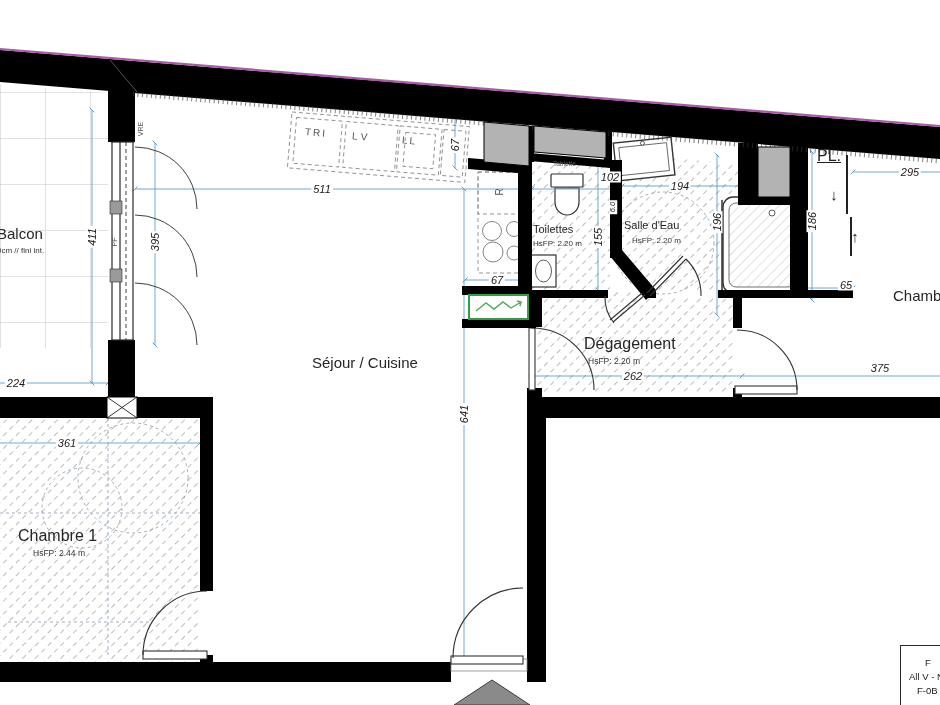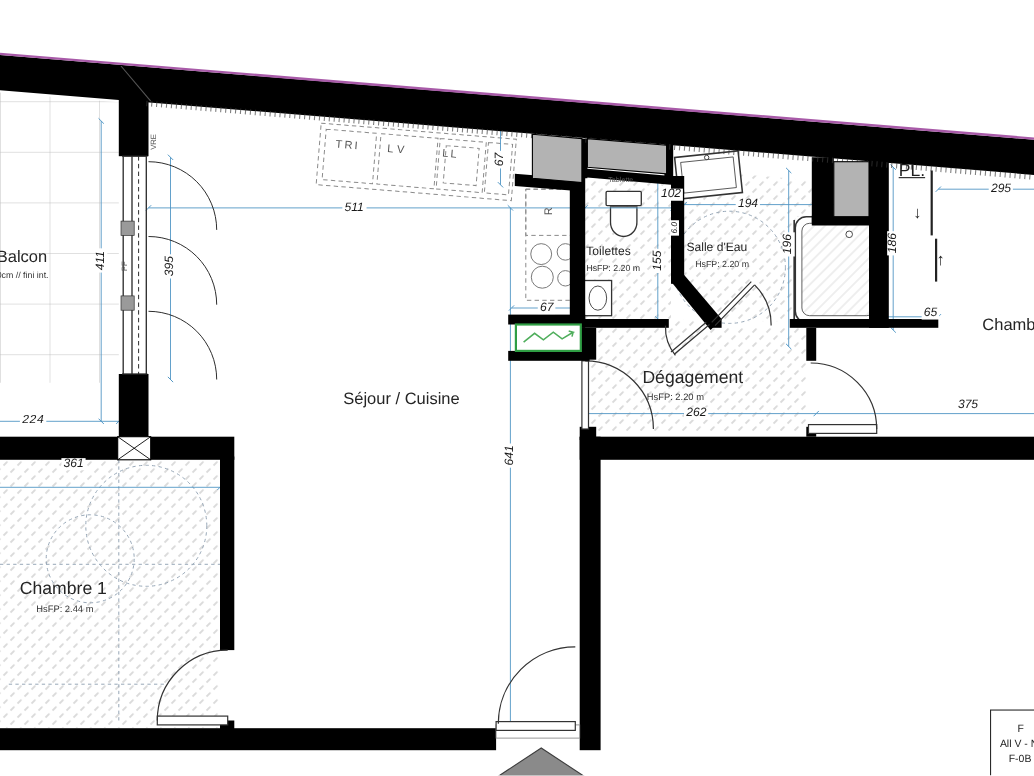--- a/index.html
+++ b/index.html
@@ -257,22 +257,22 @@
 <div class="lbl dim ctr" style="left:680px;top:186px;">194</div>
 <div class="lbl dim ctr" style="left:910px;top:172px;text-align:center;">295</div>
 <div class="lbl dim ctr v" style="left:92px;top:237px;">411</div>
 <div class="lbl dim ctr v" style="left:155px;top:242px;">395</div>
 <div class="lbl dim ctr v" style="left:455px;top:145px;">67</div>
 <div class="lbl dim ctr v" style="left:464px;top:414px;">641</div>
 <div class="lbl dim ctr v" style="left:598px;top:237px;">155</div>
 <div class="lbl dim ctr v" style="left:717px;top:222px;">196</div>
 <div class="lbl dim ctr v small" style="left:613px;top:207px;">6.0</div>
 <div class="lbl dim ctr v" style="left:812px;top:221px;">186</div>
-<div class="lbl dim ctr" style="left:30px;top:383px;font-family:Liberation Mono, monospace;">224</div>
-<div class="lbl dim ctr" style="left:67px;top:422px;">361</div>
+<div class="lbl dim ctr" style="left:16px;top:383px;">224</div>
+<div class="lbl dim ctr" style="left:67px;top:443px;">361</div>
 <div class="lbl dim ctr" style="left:633px;top:376px;text-align:center;">262</div>
 <div class="lbl dim ctr" style="left:880px;top:368px;">375</div>
 <div class="lbl dim ctr" style="left:497px;top:280px;">67</div>
 <div class="lbl dim ctr" style="left:826px;top:285px;margin-left:20px;">65</div>
 
 <div class="titleblock">
   <div style="margin-left:24px;">F</div>
   <div style="margin-left:8px;">All V - N</div>
   <div style="margin-left:16px;">F-0B</div>
 </div>

